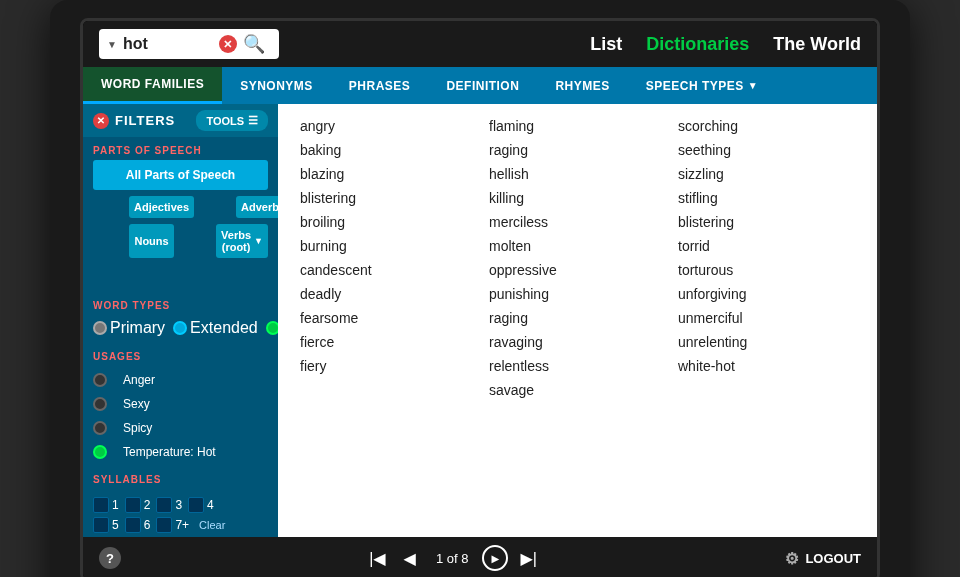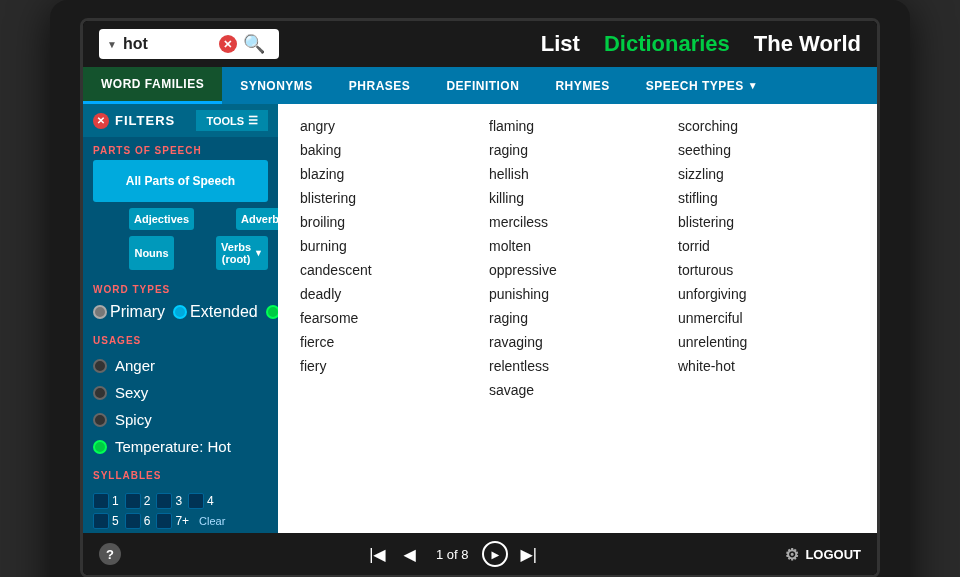--- a/index.html
+++ b/index.html
@@ -75,21 +75,21 @@
       font-size: 18px;
     }
     .nav-links {
       margin-left: auto;
       display: flex;
       gap: 24px;
       align-items: center;
     }
     .nav-link {
       color: white;
-      font-size: 22px;
+      font-size: 18px;
       font-weight: bold;
       cursor: pointer;
       text-decoration: none;
     }
     .nav-link.active {
       color: #00cc44;
     }
     
     .tab-bar {
       background: #0077aa;
@@ -153,42 +153,42 @@
       font-size: 13px;
       font-weight: bold;
       letter-spacing: 1px;
     }
     .tools-btn {
       margin-left: auto;
       background: #0088aa;
       color: white;
       border: none;
       padding: 4px 10px;
-      border-radius: 0;
+      border-radius: 9px;
       font-size: 11px;
       font-weight: bold;
       cursor: pointer;
       display: flex;
       align-items: center;
       gap: 4px;
     }
     .sidebar-section-label {
       color: #ff6666;
       font-size: 10px;
       font-weight: bold;
       letter-spacing: 1px;
       padding: 8px 10px 4px;
       text-transform: uppercase;
     }
     .all-parts-btn {
       background: #00aadd;
       color: white;
       border: none;
       border-radius: 3px;
-      padding: 14px;
+      padding: 8px;
       margin: 0 10px 6px;
       font-size: 12px;
       font-weight: bold;
       cursor: pointer;
       text-align: center;
     }
     .parts-row {
       display: flex;
       gap: 6px;
       padding: 0 10px 6px;
@@ -207,20 +207,21 @@
       margin-left: 36px;
     }
     .part-btn-dropdown {
       display: flex;
       align-items: center;
       justify-content: center;
       gap: 3px;
     }
     .word-types-section {
       padding: 4px 10px 6px;
+      margin-top: 28px;
     }
     .radio-row {
       display: flex;
       align-items: center;
       gap: 8px;
       margin-top: 4px;
     }
     .radio-option {
       display: flex;
       align-items: center;
@@ -247,24 +248,24 @@
     .radio-dot.selected-green {
       background: #00cc44;
       border-color: #00ff55;
     }
     .usages-section {
       padding: 2px 0;
     }
     .usage-item {
       display: flex;
       align-items: center;
-      gap: 8px;
+      gap: 16px;
       padding: 5px 10px;
       color: white;
-      font-size: 15px;
+      font-size: 12px;
       cursor: pointer;
     }
     .usage-dot {
       width: 14px;
       height: 14px;
       border-radius: 50%;
       background: #333;
       border: 2px solid #666;
       flex-shrink: 0;
     }

